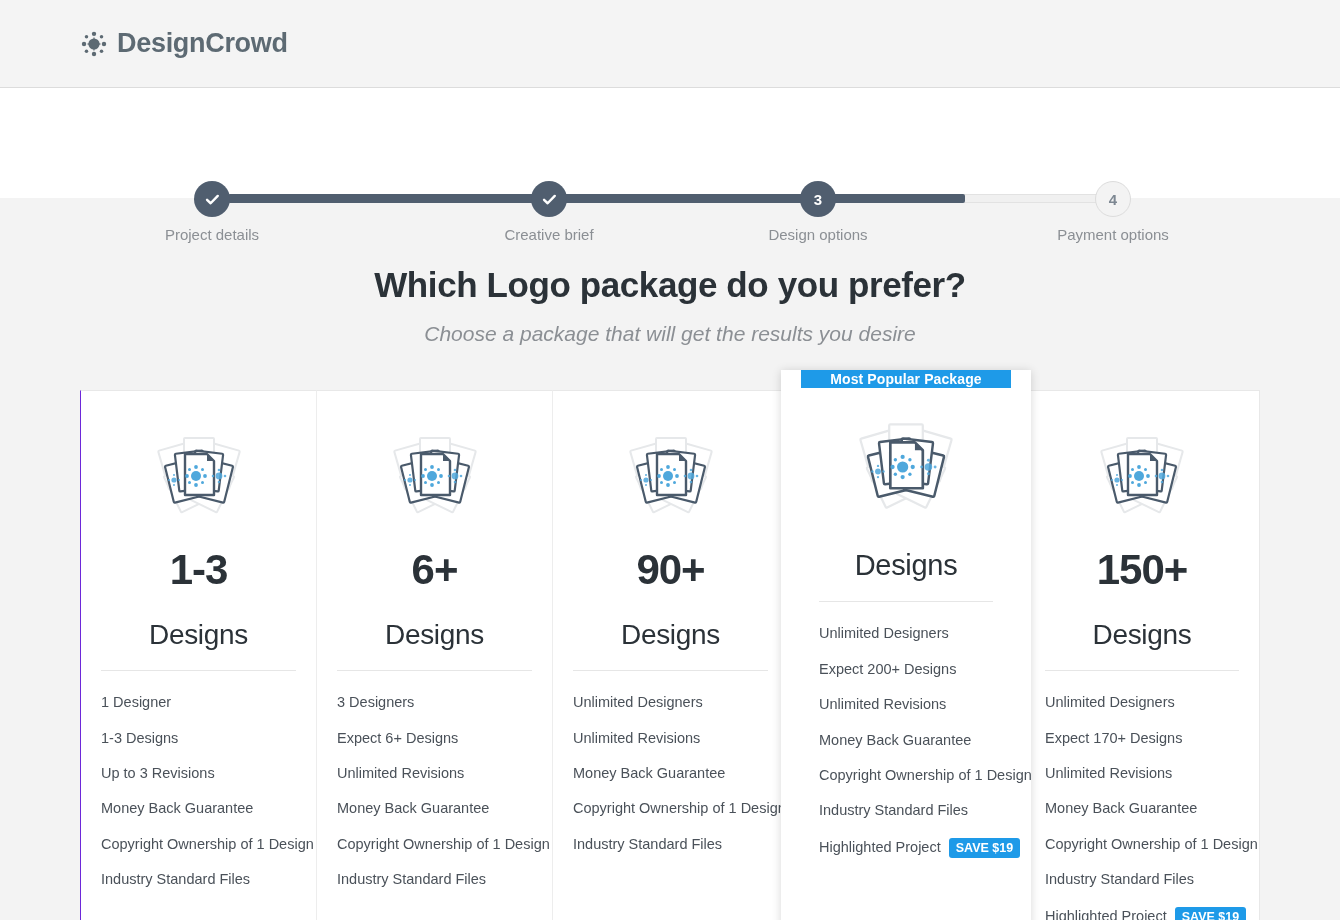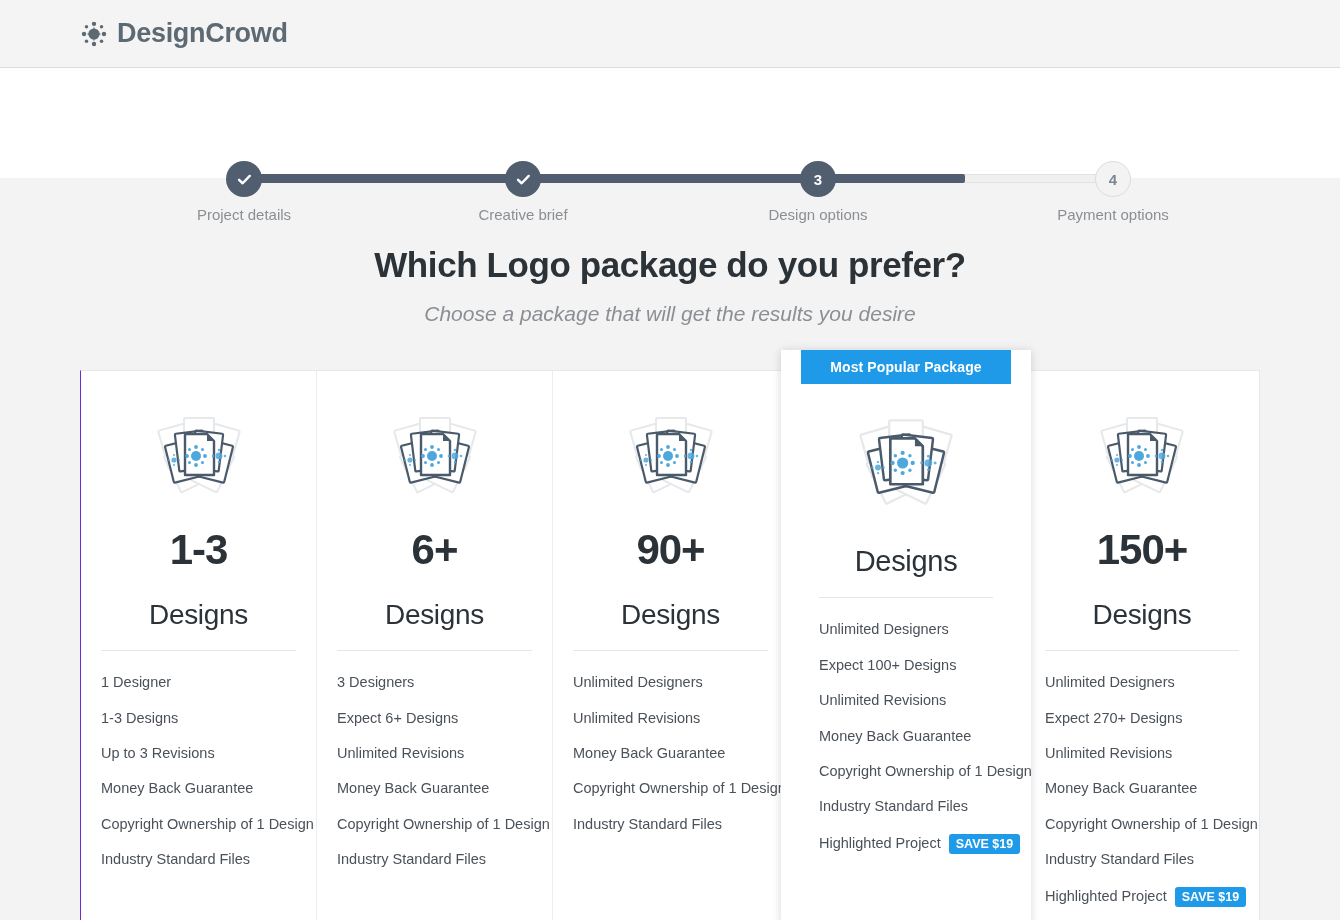--- a/index.html
+++ b/index.html
@@ -12,21 +12,21 @@
 
   body {
     font-family: "Liberation Sans", sans-serif;
     background: #f3f3f3;
     color: #3f474f;
     -webkit-font-smoothing: antialiased;
   }
 
   
   .site-header {
-    height: 68px;
+    height: 88px;
     background: #f4f4f4;
     border-bottom: 1px solid #dcdcdc;
     display: flex;
     align-items: center;
     padding-left: 80px;
   }
   .brand {
     display: flex;
     align-items: center;
     gap: 9px;
@@ -163,21 +163,21 @@
     width: 250px;
     flex: 0 0 250px;
     margin: -20px -7px 0;
     z-index: 5;
     border: none;
     box-shadow: 0 1px 9px rgba(0,0,0,0.16);
     padding-top: 0;
     min-height: 575px;
   }
   .pkg-ribbon {
-    height: 34px;
+    height: 18px;
     background: #1e9ae8;
     color: #ffffff;
     font-size: 14px;
     font-weight: 700;
     display: flex;
     align-items: center;
     justify-content: center;
     letter-spacing: 0.1px;
   }
   .pkg-body { padding: 22px 18px 0; }
@@ -264,30 +264,30 @@
     </svg>
     <span class="brand-text">DesignCrowd</span>
   </a>
 </header>
 
 <div class="stepper-band">
   <div class="stepper">
     <div class="track"></div>
     <div class="track-fill"></div>
 
-    <div class="step done" style="left:244px">
+    <div class="step done" style="left:212px">
       <div class="step-bubble">
         <svg class="step-check" viewBox="0 0 16 16">
           <path d="M2.2 8.4 L6 12 L13.6 4.2" fill="none" stroke="#ffffff" stroke-width="2.6" stroke-linecap="round" stroke-linejoin="round"></path>
         </svg>
       </div>
       <div class="step-label">Project details</div>
     </div>
 
-    <div class="step done" style="left:523px">
+    <div class="step done" style="left:549px">
       <div class="step-bubble">
         <svg class="step-check" viewBox="0 0 16 16">
           <path d="M2.2 8.4 L6 12 L13.6 4.2" fill="none" stroke="#ffffff" stroke-width="2.6" stroke-linecap="round" stroke-linejoin="round"></path>
         </svg>
       </div>
       <div class="step-label">Creative brief</div>
     </div>
 
     <div class="step current" style="left:818px">
       <div class="step-bubble">3</div>
@@ -566,21 +566,21 @@
         </div>
         <div class="pkg-title">
              <div class="pkg-unit">Designs</div>
            </div>
         <div class="pkg-divider"></div>
         <ul class="feature-list">
           <li class="feature-item">
                <span>Unlimited Designers</span>
           </li>
           <li class="feature-item">
-               <span>Expect 100+ Designs</span>
+               <span>Expect 200+ Designs</span>
           </li>
           <li class="feature-item">
                <span>Unlimited Revisions</span>
           </li>
           <li class="feature-item">
                <span>Money Back Guarantee</span>
           </li>
           <li class="feature-item">
                <span>Copyright Ownership of 1 Design</span>
           </li>
@@ -642,21 +642,21 @@
       <div class="pkg-title">
              <div class="pkg-count">150+</div>
              <div class="pkg-unit">Designs</div>
            </div>
       <div class="pkg-divider"></div>
       <ul class="feature-list">
         <li class="feature-item">
                <span>Unlimited Designers</span>
         </li>
         <li class="feature-item">
-               <span>Expect 270+ Designs</span>
+               <span>Expect 170+ Designs</span>
         </li>
         <li class="feature-item">
                <span>Unlimited Revisions</span>
         </li>
         <li class="feature-item">
                <span>Money Back Guarantee</span>
         </li>
         <li class="feature-item">
                <span>Copyright Ownership of 1 Design</span>
         </li>

